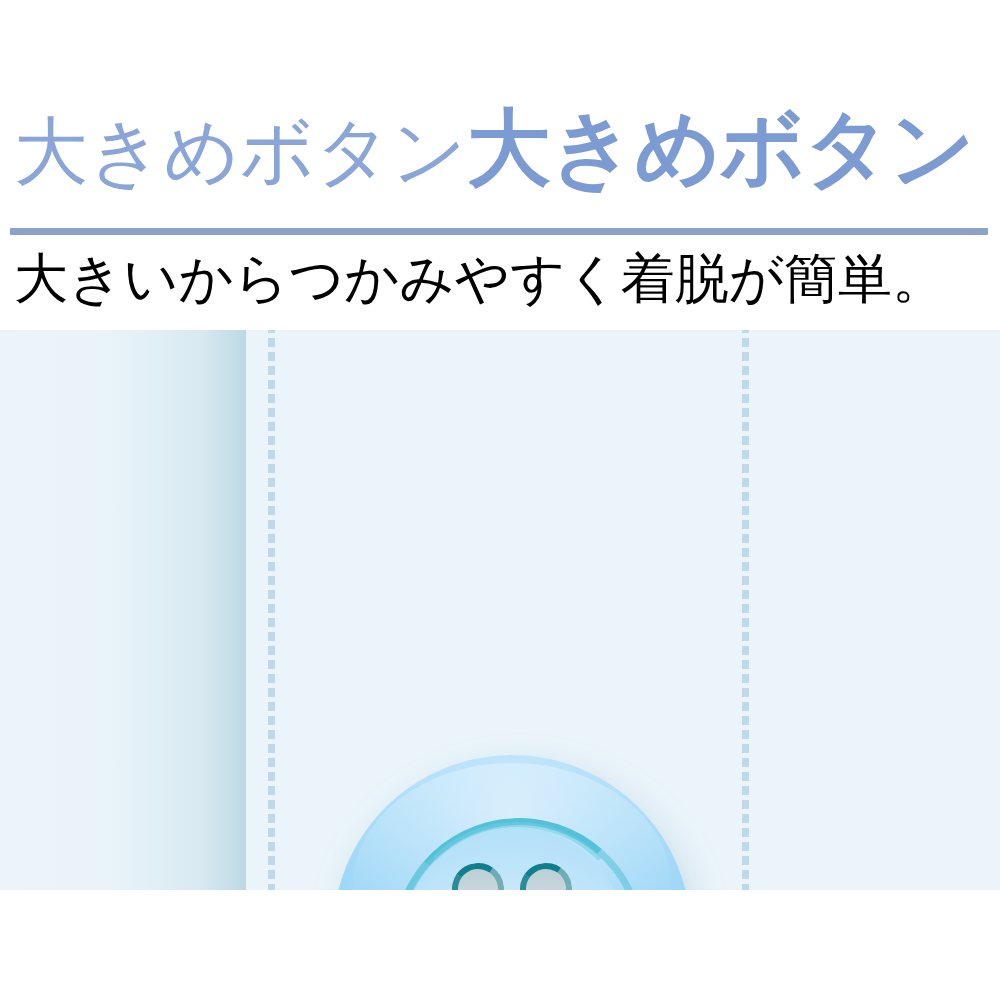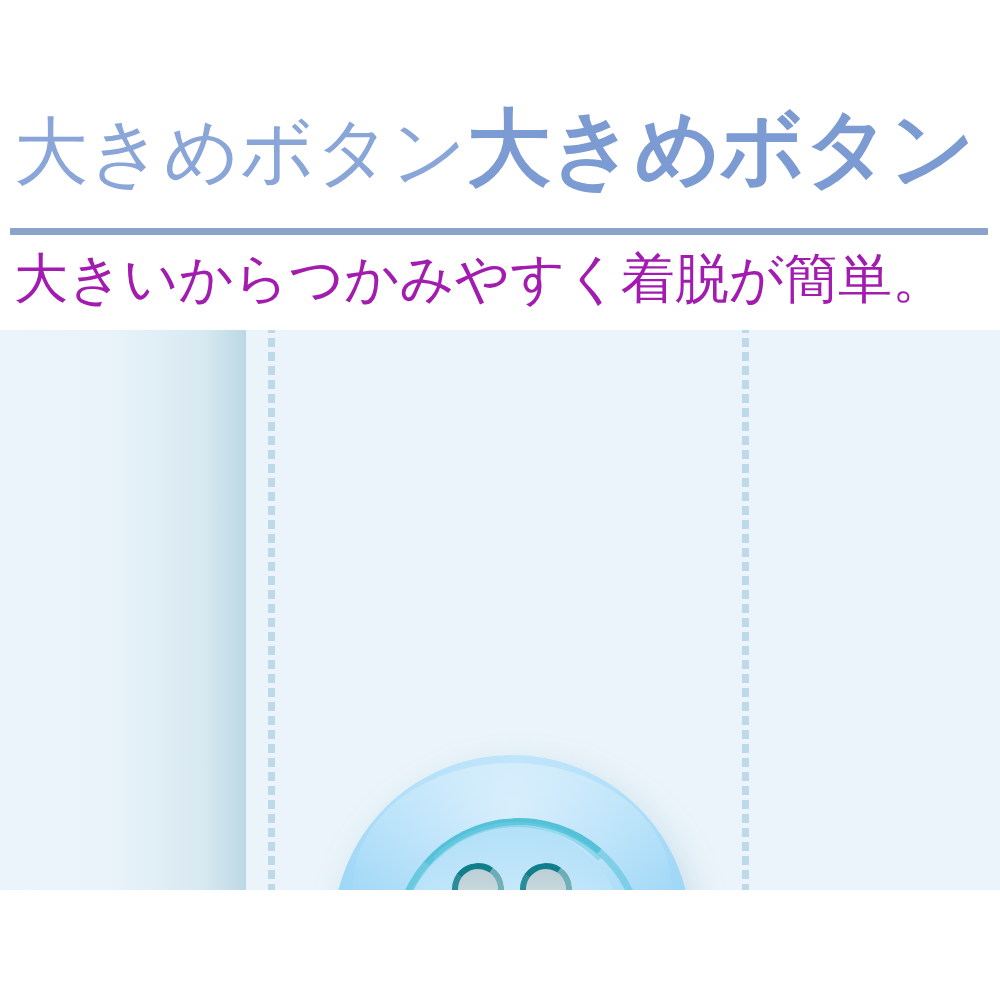--- a/index.html
+++ b/index.html
@@ -63,21 +63,21 @@
     border-radius: 1px;
   }
 
   .subline {
     position: absolute;
     left: 14px;
     top: 247px;
     font-size: 54px;
     font-weight: 400;
     letter-spacing: 0px;
-    color: #a21caf;
+    color: #000000;
     white-space: nowrap;
     line-height: 1.15;
   }
 
   
   .photo {
     position: absolute;
     left: 0;
     top: 330px;
     width: 1000px;

